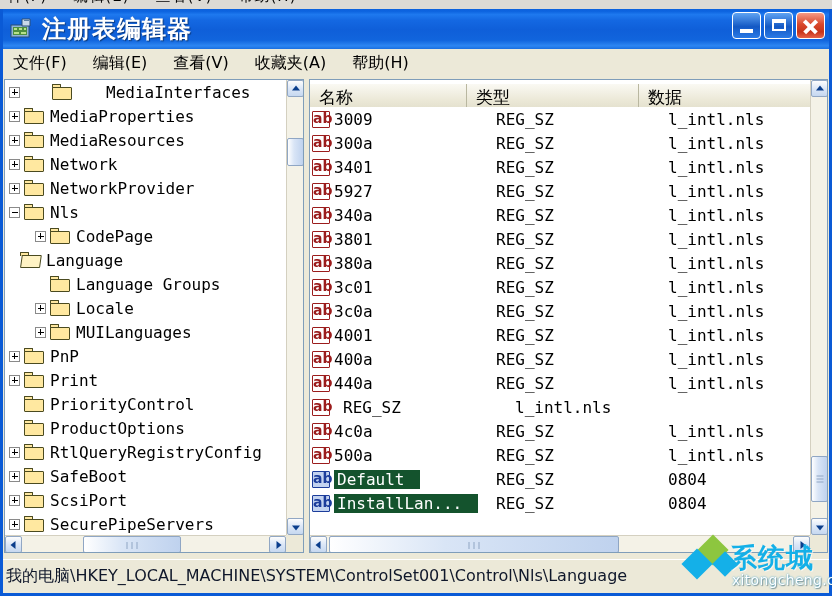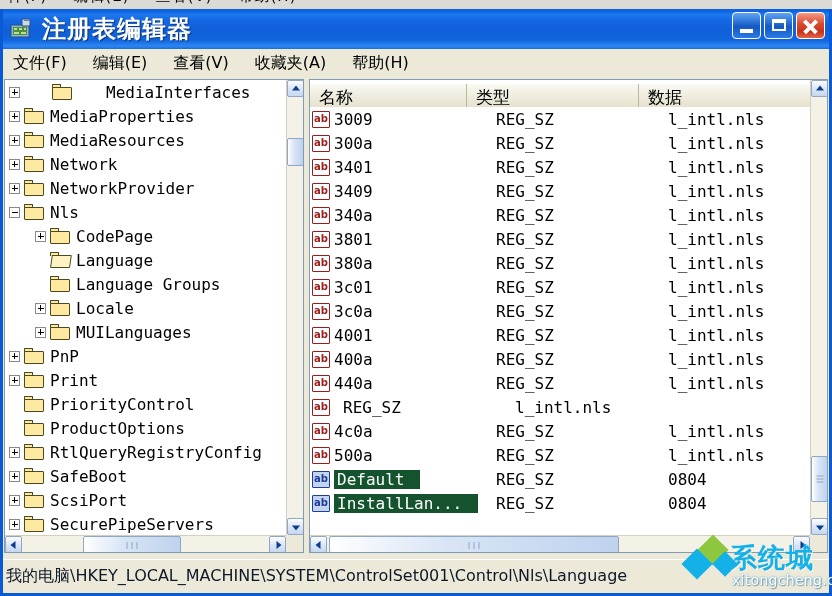--- a/index.html
+++ b/index.html
@@ -268,21 +268,21 @@
     cursor: default;
   }
   .abicon {
     width: 18px; height: 17px;
     flex: none;
     margin-left: 2px; margin-right: 4px;
     border: 1.5px solid #9b1c1c;
     background: #ffffff;
     box-sizing: border-box;
     font-family: "DejaVu Sans", sans-serif;
-    font-size: 10px;
+    font-size: 14px;
     font-weight: bold;
     color: #9b1c1c;
     line-height: 13px;
     text-align: center;
     border-radius: 1px;
   }
   .lrow.sel .abicon {
     border-color: #1c3d9b;
     color: #1c3d9b;
     background: #c3d3f0;
@@ -498,21 +498,21 @@
               <span class="tlabel">Nls</span>
             </div>
             <div class="tnode" style="padding-left: 30px;">
               <span class="tog plus"></span>
               <span class="folder">
                 <span class="tab"></span>
                 <span class="bod"></span>
               </span>
               <span class="tlabel">CodePage</span>
             </div>
-            <div class="tnode" style="padding-left: 30px;">
+            <div class="tnode" style="">
               <span class="tog none"></span>
               <span class="folder open">
                 <span class="tab"></span>
                 <span class="bod"></span>
               </span>
               <span class="tlabel">Language</span>
             </div>
             <div class="tnode" style="padding-left: 30px;">
               <span class="tog none"></span>
               <span class="folder">
@@ -650,21 +650,21 @@
               <span class="ldata">l_intl.nls</span>
             </div>
             <div class="lrow">
               <span class="abicon">ab</span>
               <span class="lname">3401</span>
               <span class="ltype">REG_SZ</span>
               <span class="ldata">l_intl.nls</span>
             </div>
             <div class="lrow">
               <span class="abicon">ab</span>
-              <span class="lname">3409</span>
+              <span class="lname">5927</span>
               <span class="ltype">REG_SZ</span>
               <span class="ldata">l_intl.nls</span>
             </div>
             <div class="lrow">
               <span class="abicon">ab</span>
               <span class="lname">340a</span>
               <span class="ltype">REG_SZ</span>
               <span class="ldata">l_intl.nls</span>
             </div>
             <div class="lrow">

